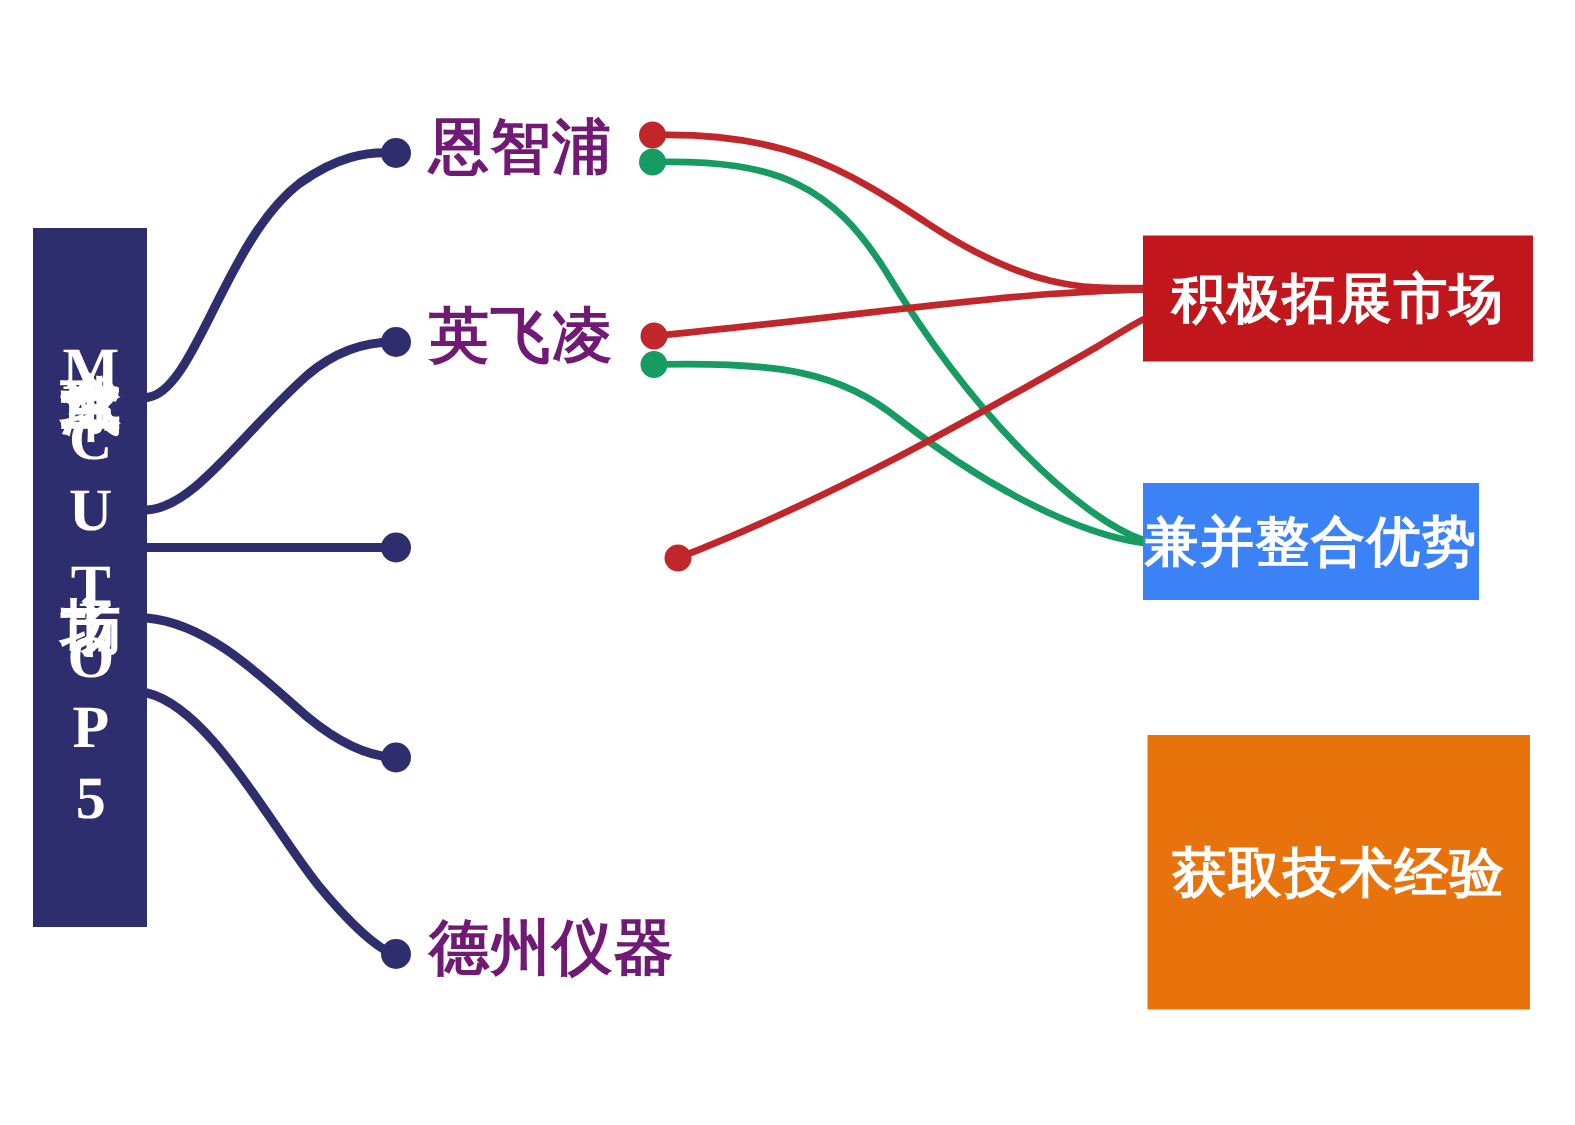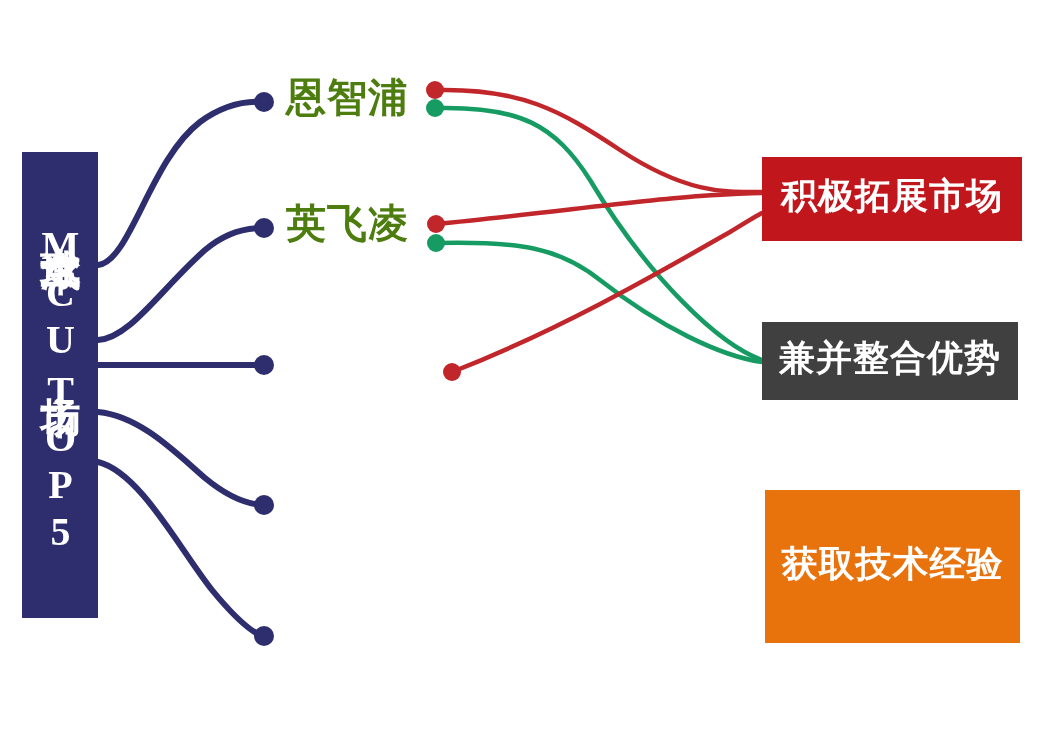--- a/index.html
+++ b/index.html
@@ -45,21 +45,21 @@
     font-weight: 700;
     letter-spacing: 2px;
     line-height: 1;
     font-family: "Liberation Serif", "DejaVu Serif", serif;
     white-space: nowrap;
   }
 
   
   .vendor-label {
     position: absolute;
-    color: #4d7c0f;
+    color: #701a75;
     font-size: 40px;
     font-weight: 700;
     line-height: 1;
     white-space: nowrap;
     font-family: "Liberation Serif", "DejaVu Serif", serif;
     letter-spacing: 1px;
     text-align: center;
   }
 
   
@@ -70,45 +70,45 @@
     align-items: center;
     justify-content: center;
     box-sizing: border-box;
   }
   .outcome-box .line {
     font-size: 36px;
     font-weight: 700;
     line-height: 1.1;
     white-space: nowrap;
     letter-spacing: 1px;
-    font-family: Liberation Mono, monospace;
+    font-family: Liberation Sans, sans-serif;
   }
   #outcome-market {
     left: 762px;
     top: 157px;
     width: 260px;
     height: 84px;
     background: #C1161C;
   }
   #outcome-market .line { color: #ffffff; }
 
   #outcome-merger {
     left: 762px;
     top: 322px;
-    width: 256px;
+    width: 224px;
     height: 78px;
-    background: #404040;
+    background: #3b82f6;
   }
   #outcome-merger .line { color: #ffffff; }
 
   #outcome-tech {
     left: 765px;
     top: 490px;
     width: 255px;
-    height: 153px;
+    height: 183px;
     background: #E8720C;
     justify-content: space-around;
     padding: 22px 0;
   }
   #outcome-tech .line-primary { color: #ffffff; }
   #outcome-tech .line-secondary { color: #2E2E6E; }
 </style>
 </head>
 <body>
 
@@ -157,20 +157,21 @@
   <div class="source-box">
     <span class="vtext">全球汽车MCU市场TOP5</span>
   </div>
 
   <div class="vendor-label" style="left:286px; top:78px;">恩智浦</div>
 
   <div class="vendor-label" style="left:286px; top:204px;">英飞凌</div>
 
 
 
+  <div class="vendor-label" style="left:286px; top:612px;">德州仪器</div>
 
   <div class="outcome-box" id="outcome-market">
     <span class="line">积极拓展市场</span>
   </div>
 
   <div class="outcome-box" id="outcome-merger">
     <span class="line">兼并整合优势</span>
   </div>
 
   <div class="outcome-box" id="outcome-tech">

